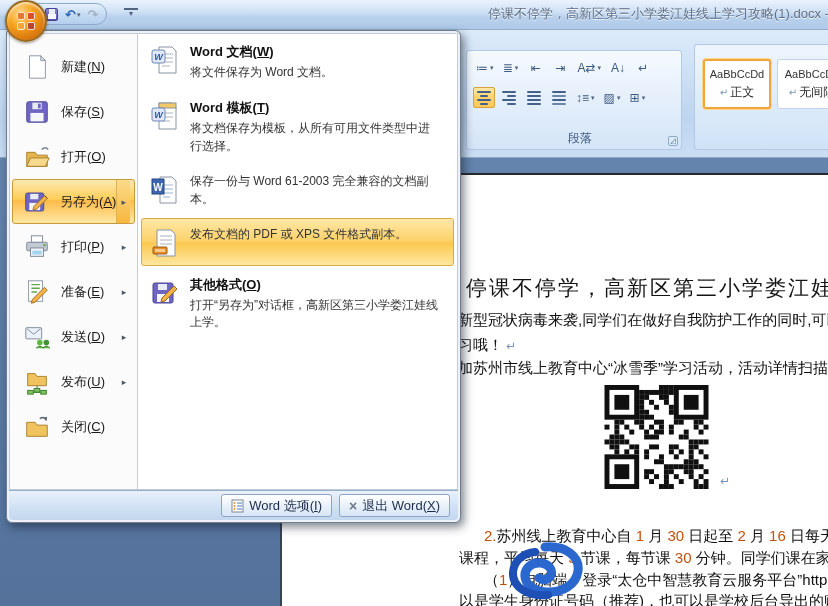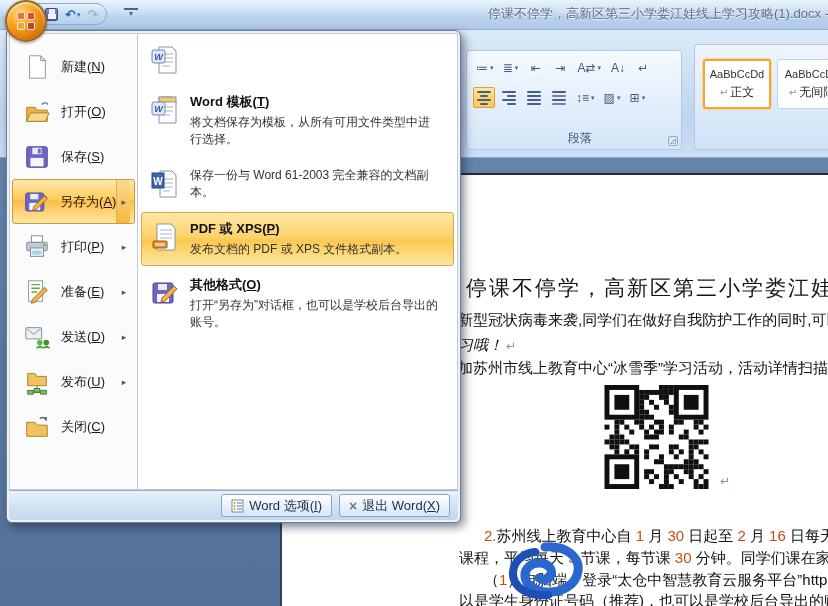--- a/index.html
+++ b/index.html
@@ -232,21 +232,21 @@
       <div id="card-nospace" class="style-card">
         <span class="style-sample">AaBbCcDd</span>
         <span class="style-name"><span class="pm">↵</span><span>无间隔</span></span>
       </div>
     </div>
   </div>
 
   <div id="page"></div>
   <div id="doc-heading" class="doc-text">停课不停学，高新区第三小学娄江娃线上学</div>
   <div class="doc-text" style="left:458px; top:311px;">新型冠状病毒来袭,同学们在做好自我防护工作的同时,可以</div>
-  <div class="doc-text" style="left:458px; top:336px;font-style:italic;"><span>习哦！</span><span class="pm-mark">↵</span></div>
+  <div class="doc-text" style="left:458px; top:336px;"><span>习哦！</span><span class="pm-mark">↵</span></div>
   <div class="doc-text" style="left:458px; top:359px;">加苏州市线上教育中心“冰雪季”学习活动，活动详情扫描二</div>
 
   <div id="qr-box">
     <svg viewBox="0 0 105 105" xmlns="http://www.w3.org/2000/svg">
         <g id="qr-cells">
           <rect x="0" y="40" width="5" height="5" fill="#101010"></rect>
           <rect x="0" y="55" width="5" height="5" fill="#101010"></rect>
           <rect x="5" y="50" width="5" height="5" fill="#101010"></rect>
           <rect x="5" y="55" width="5" height="5" fill="#101010"></rect>
           <rect x="5" y="60" width="5" height="5" fill="#101010"></rect>
@@ -406,35 +406,35 @@
         <div class="mitem">
           <svg width="28" height="28" viewBox="0 0 30 30">
               <path d="M7 3 h12 l5 5 v19 H7 z" fill="#fff" stroke="#8a93a3"></path>
               <path d="M19 3 l5 5 h-5 z" fill="#dfe5ee" stroke="#8a93a3"></path>
             </svg>
           <span class="lbl pkey">新建<span class="par">(</span><u>N</u><span class="par">)</span></span>
         </div>
 
         <div class="mitem">
           <svg width="28" height="28" viewBox="0 0 30 30">
-              <path d="M4 10 h9 l2 3 h11 v12 H4 z" fill="#e8b54d" stroke="#a97e2a"></path>
-              <path d="M4 25 l4 -9 h20 l-4 9 z" fill="#f7d98c" stroke="#a97e2a"></path>
-              <path d="M20 7 q4 -4 7 0" fill="none" stroke="#7d8894" stroke-width="1.6"></path>
-            </svg>
-          <span class="lbl pkey">打开<span class="par">(</span><u>O</u><span class="par">)</span></span>
-        </div>
-
-        <div class="mitem">
-          <svg width="28" height="28" viewBox="0 0 30 30">
               <rect x="4" y="4" width="22" height="22" rx="2" fill="#6f66c4" stroke="#4a4596"></rect>
               <rect x="10" y="5" width="10" height="7" fill="#e8ecf5"></rect>
               <rect x="16" y="6" width="3" height="5" fill="#6f66c4"></rect>
               <rect x="8" y="16" width="14" height="9" fill="#f4f6fb"></rect>
             </svg>
           <span class="lbl pkey">保存<span class="par">(</span><u>S</u><span class="par">)</span></span>
+        </div>
+
+        <div class="mitem">
+          <svg width="28" height="28" viewBox="0 0 30 30">
+              <path d="M4 10 h9 l2 3 h11 v12 H4 z" fill="#e8b54d" stroke="#a97e2a"></path>
+              <path d="M4 25 l4 -9 h20 l-4 9 z" fill="#f7d98c" stroke="#a97e2a"></path>
+              <path d="M20 7 q4 -4 7 0" fill="none" stroke="#7d8894" stroke-width="1.6"></path>
+            </svg>
+          <span class="lbl pkey">打开<span class="par">(</span><u>O</u><span class="par">)</span></span>
         </div>
 
         <div class="mitem hl">
           <svg width="28" height="28" viewBox="0 0 30 30">
               <rect x="3" y="5" width="20" height="20" rx="2" fill="#6f66c4" stroke="#4a4596"></rect>
               <rect x="8" y="6" width="9" height="6" fill="#e8ecf5"></rect>
               <rect x="7" y="16" width="12" height="8" fill="#f4f6fb"></rect>
               <path d="M12 20 L24 8 l3 3 L15 23 l-4 1 z" fill="#f3b24a" stroke="#9a6a1f"></path>
               <path d="M24 8 l3 3" stroke="#5b3a10"></path>
             </svg>
@@ -502,20 +502,24 @@
 
         <div class="sitem">
           <span class="ic">
               <svg width="30" height="30" viewBox="0 0 30 30">
                 <path d="M9 2 h13 l4 4 v22 H9 z" fill="#fff" stroke="#8a93a3"></path>
                 <path d="M12 9 h11 M12 13 h11 M12 17 h11 M12 21 h8" stroke="#aab4c2"></path>
                 <rect x="2" y="5" width="13" height="13" rx="2" fill="#dfe8f6" stroke="#6f87b5"></rect>
                 <text x="8.5" y="15" font-size="9" font-weight="bold" fill="#2d58a7" text-anchor="middle" font-style="italic">W</text>
               </svg>
             </span>
+          <span>
+            <div class="tt pkey">Word 文档<span class="par">(</span><u>W</u><span class="par">)</span></div>
+            <div class="dd">将文件保存为 Word 文档。</div>
+          </span>
         </div>
 
         <div class="sitem">
           <span class="ic">
               <svg width="30" height="30" viewBox="0 0 30 30">
                 <path d="M9 2 h13 l4 4 v22 H9 z" fill="#fff" stroke="#8a93a3"></path>
                 <rect x="9" y="2" width="17" height="5" fill="#f3c96a" stroke="#8a93a3"></rect>
                 <path d="M12 12 h11 M12 16 h11 M12 20 h8" stroke="#aab4c2"></path>
                 <rect x="2" y="7" width="13" height="13" rx="2" fill="#dfe8f6" stroke="#6f87b5"></rect>
                 <text x="8.5" y="17" font-size="9" font-weight="bold" fill="#2d58a7" text-anchor="middle" font-style="italic">W</text>
@@ -544,37 +548,36 @@
         <div class="sitem hl">
           <span class="ic">
               <svg width="30" height="30" viewBox="0 0 30 30">
                 <path d="M7 2 h14 l4 4 v22 H7 z" fill="#fff" stroke="#8a93a3"></path>
                 <path d="M10 8 h12 M10 12 h12 M10 16 h12" stroke="#aab4c2"></path>
                 <rect x="3" y="19" width="14" height="7" rx="1" fill="#e58f2a" stroke="#9a5c12"></rect>
                 <rect x="5" y="21" width="10" height="3" fill="#f7c98c"></rect>
               </svg>
             </span>
           <span>
-            <div class="tt pkey">PDF 或 XPS<span class="par">(</span><u>P</u><span class="par">)</span></div>
             <div class="dd">发布文档的 PDF 或 XPS 文件格式副本。</div>
           </span>
         </div>
 
         <div class="sitem">
           <span class="ic">
               <svg width="30" height="30" viewBox="0 0 30 30">
                 <rect x="3" y="5" width="20" height="20" rx="2" fill="#6f66c4" stroke="#4a4596"></rect>
                 <rect x="8" y="6" width="9" height="6" fill="#e8ecf5"></rect>
                 <rect x="7" y="16" width="12" height="8" fill="#f4f6fb"></rect>
                 <path d="M12 20 L24 8 l3 3 L15 23 l-4 1 z" fill="#f3b24a" stroke="#9a6a1f"></path>
               </svg>
             </span>
           <span>
             <div class="tt pkey">其他格式<span class="par">(</span><u>O</u><span class="par">)</span></div>
-            <div class="dd">打开“另存为”对话框，也可以是学校后台导出的账号。</div>
+            <div class="dd">打开“另存为”对话框，高新区第三小学娄江娃线上学。</div>
           </span>
         </div>
       </div>
     </div>
 
     <div id="menu-footer">
       <span class="fbtn">
         <svg width="13" height="14" viewBox="0 0 13 14">
             <rect x="1" y="1" width="11" height="12" fill="#fff" stroke="#7d8894"></rect>
             <circle cx="3.5" cy="4" r="1" fill="#e58f2a"></circle>

